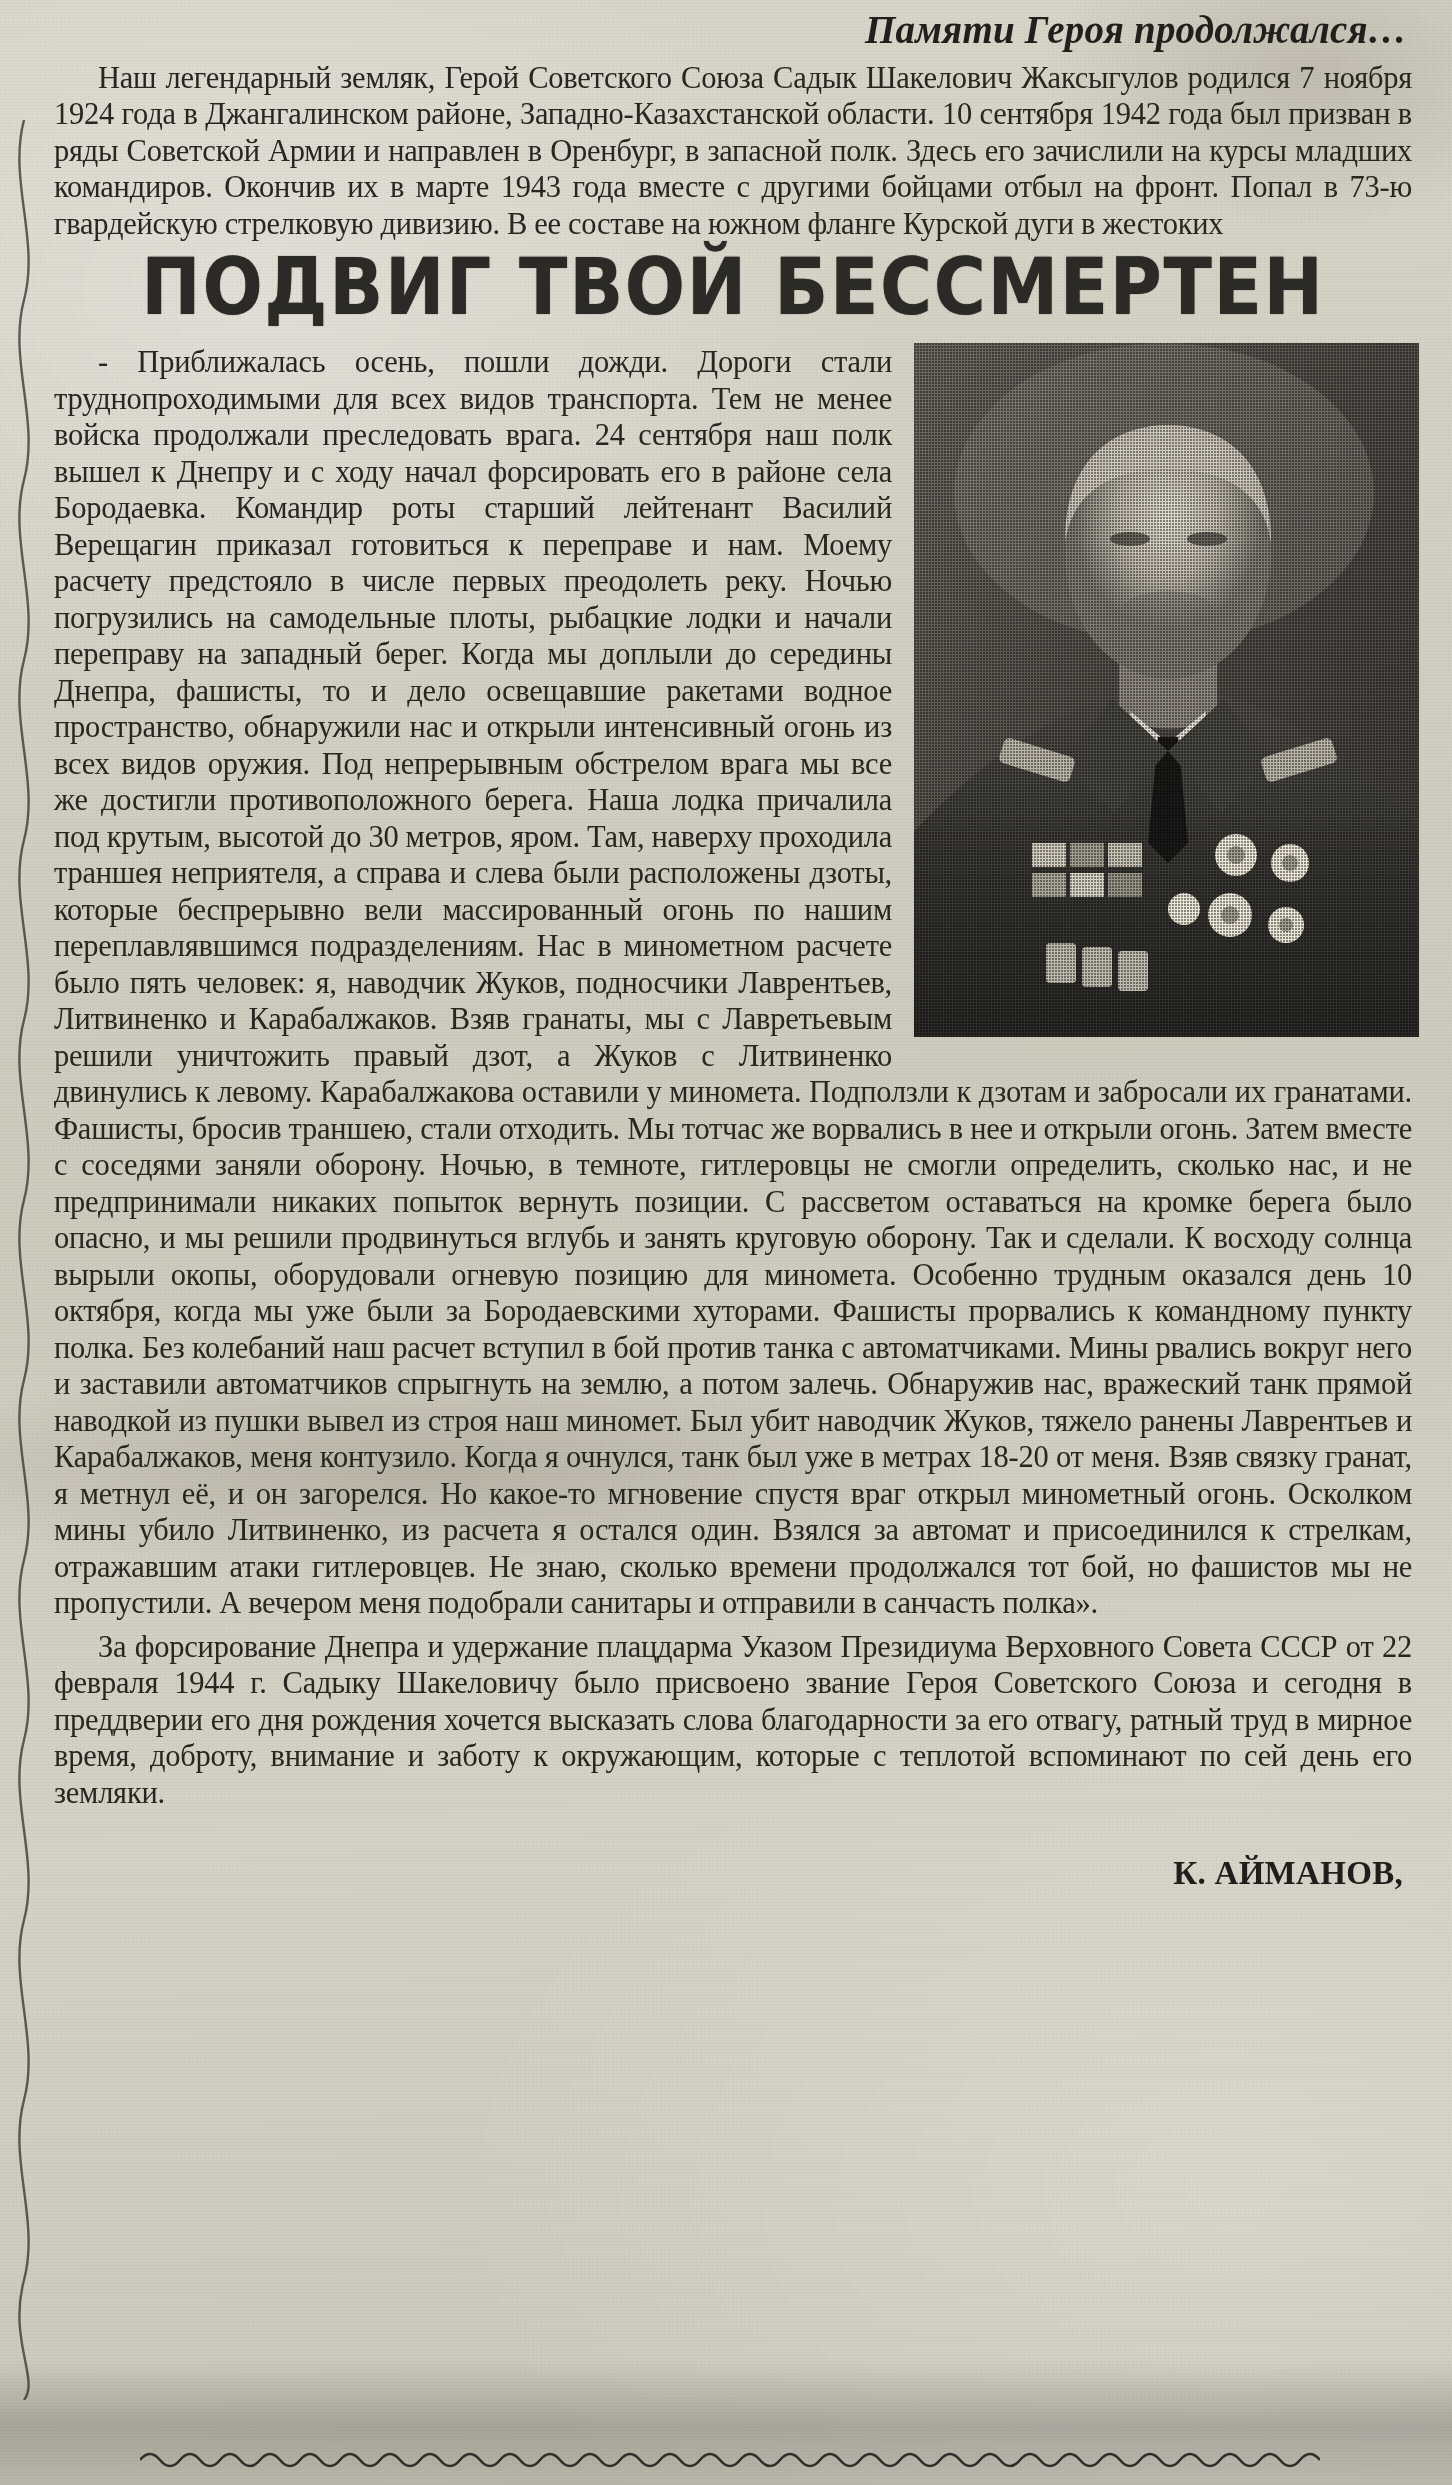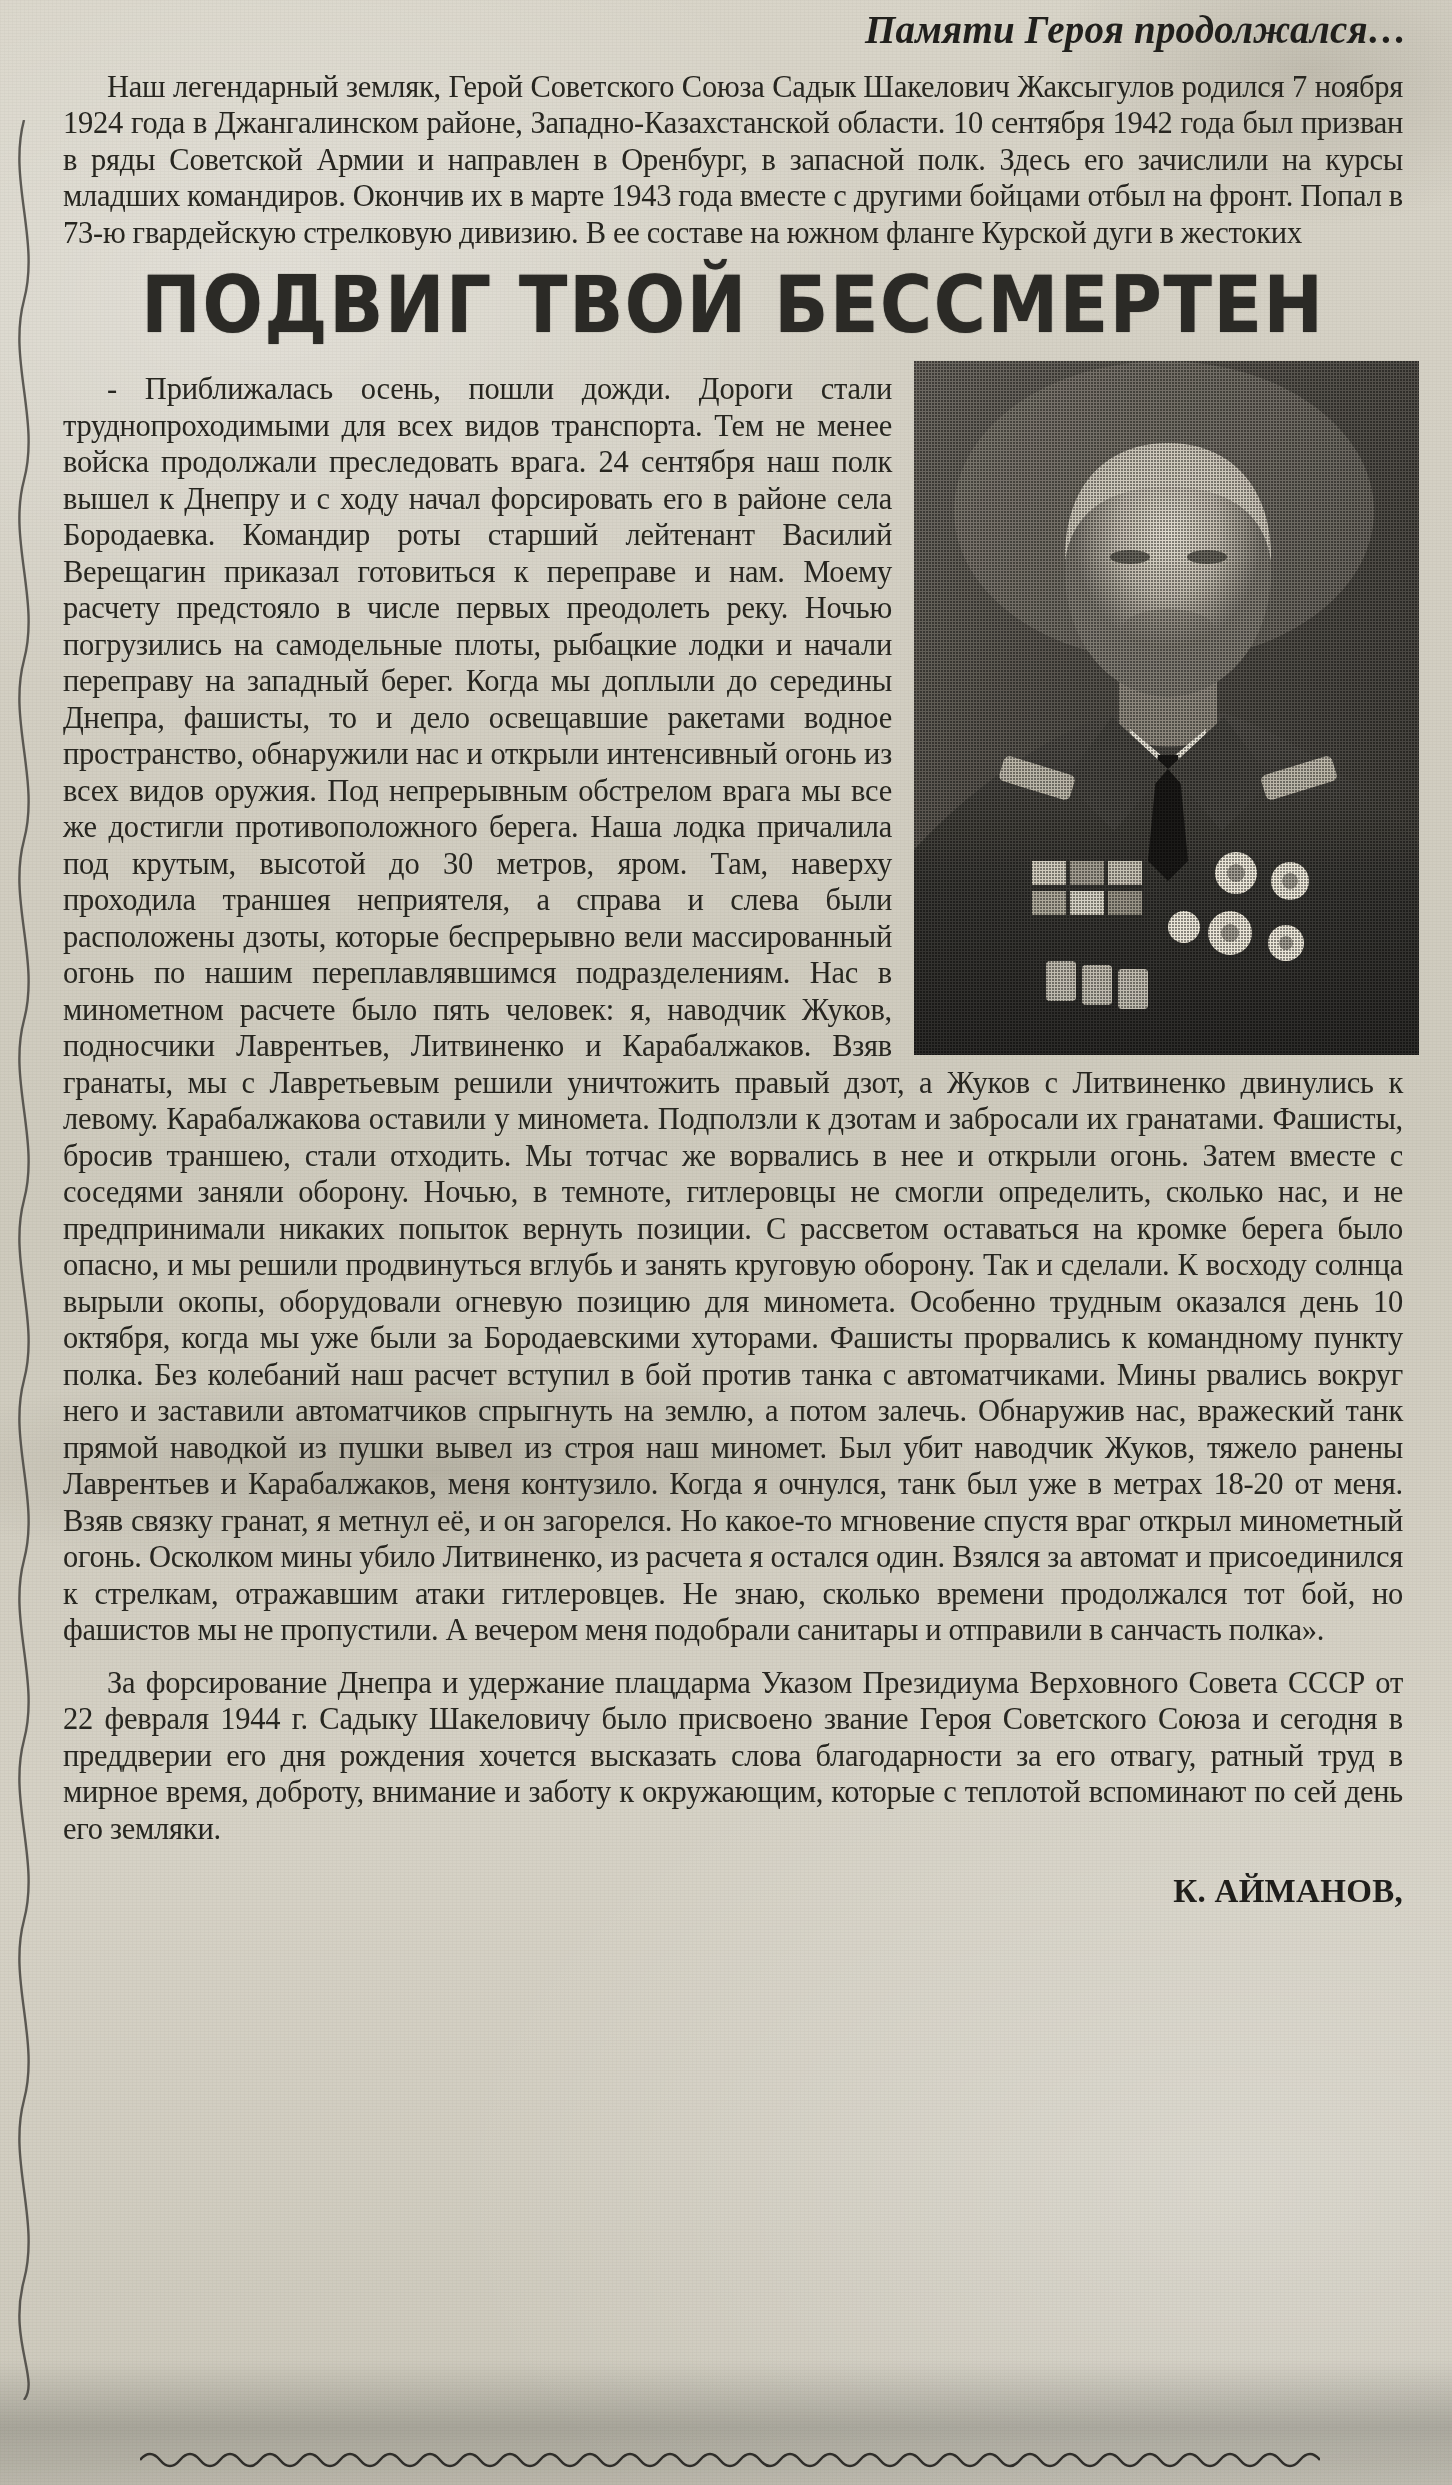--- a/index.html
+++ b/index.html
@@ -71,21 +71,21 @@
     font-style: italic;
     font-weight: bold;
     font-size: 39px;
     letter-spacing: .2px;
     padding: 8px 12px 0 0;
     line-height: 1.15;
     color: #201f1c;
   }
 
   p.body {
-    margin: 16px;
+    margin: 7px;
     text-align: justify;
     text-align-last: left;
     font-size: 30.5px;
     line-height: 36.5px;
     letter-spacing: -0.25px;
     word-spacing: -0.2px;
     color: #272620;
     hyphens: none;
   }
   p.indent { text-indent: 44px; }
@@ -125,21 +125,21 @@
     position: absolute; inset: 0;
     background-image:
       radial-gradient(circle at 1px 1px, rgba(30,30,28,.55) 0.9px, rgba(255,255,255,0) 1.2px);
     background-size: 3px 3px;
     mix-blend-mode: multiply;
     opacity: .85;
   }
   .portrait > svg { position: absolute; inset: 0; }
 
   .signature {
-    margin-top: 22px;
+    margin-top: 40px;
     text-align: right;
     font-weight: bold;
     font-size: 33px;
     line-height: 44px;
     letter-spacing: .3px;
     color: #1f1e1b;
     padding-right: 16px;
   }
   .sig-line2 { font-size: 31px; }
 

